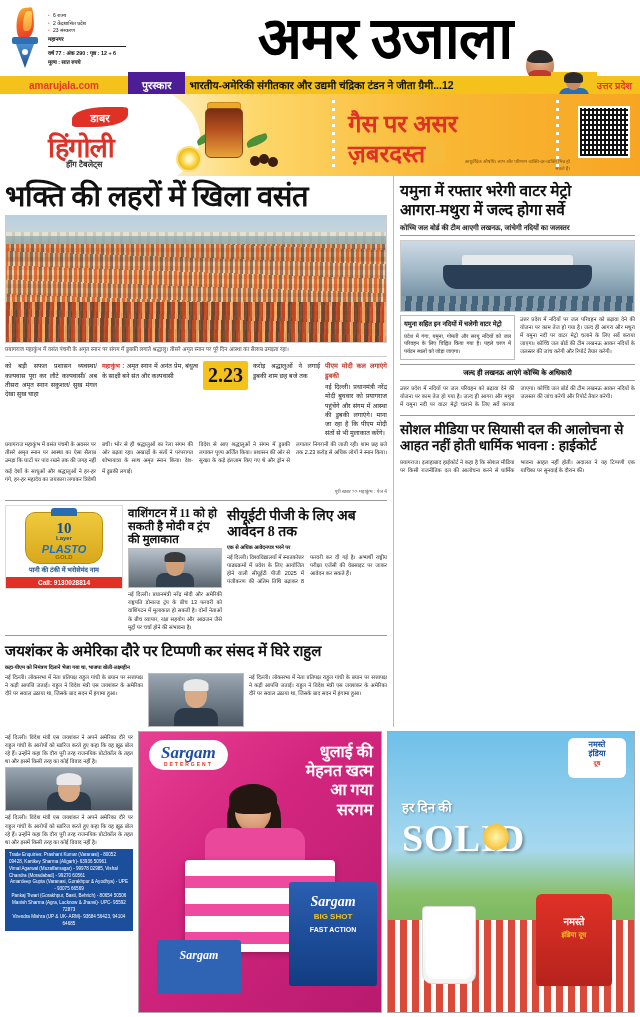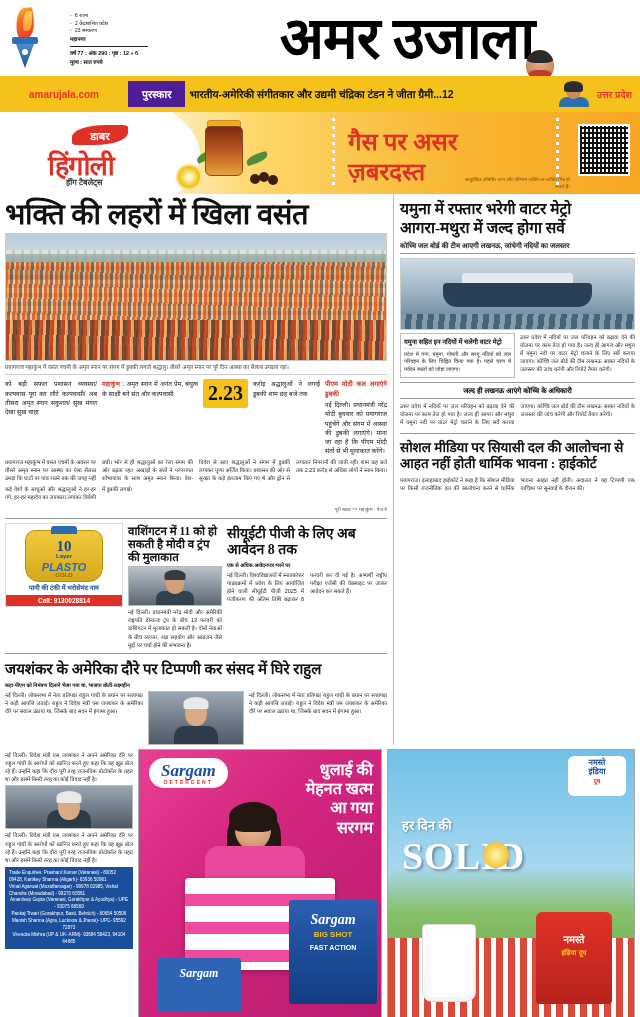--- a/index.html
+++ b/index.html
@@ -6,21 +6,21 @@
   body {
     width: 640px; height: 1017px;
     font-family: "Liberation Sans", sans-serif;
     background: #ffffff;
     overflow: hidden;
     position: relative;
   }
   .page { width: 640px; height: 1017px; position: relative; background:#fff; }
 
   
-  .masthead { height: 76px; display: flex; align-items: center; padding: 2px 6px 0 6px; position: relative; gap: 22px; }
+  .masthead { height: 76px; display: flex; align-items: center; padding: 2px 6px 0 6px; position: relative; }
   .logo-wrap { width: 38px; display:flex; align-items:center; justify-content:center; }
   .flame { position: relative; width: 30px; height: 62px; }
   .flame .fire {
     position:absolute; left:6px; top:0; width:18px; height:30px;
     background: linear-gradient(160deg,#f7b733 0%, #f26522 45%, #e8372a 100%);
     border-radius: 60% 10% 55% 20% / 80% 20% 60% 30%;
     transform: rotate(-6deg);
   }
   .flame .fire2 {
     position:absolute; left:13px; top:3px; width:9px; height:20px;
@@ -53,21 +53,21 @@
   .mast-right .samvat { font-size:5px; color:#555; margin-top:1px;}
   .anchor-face {
     position:absolute; right:86px; bottom:-4px; width:28px; height:30px; border-radius:50% 50% 45% 45%;
     background: radial-gradient(circle at 50% 35%, #e8b394 0%, #c98a63 60%, #8d5b3c 100%);
     overflow:hidden;
   }
   .anchor-face:before { content:""; position:absolute; left:0; top:0; width:28px; height:13px; background:#2b2b2b; border-radius:50% 50% 35% 35%; }
   .anchor-face:after { content:""; position:absolute; left:2px; top:20px; width:24px; height:12px; background:#c0392b; border-radius:40% 40% 0 0; }
 
   
-  .teaser { height:36px; background:#f4c21b; display:flex; align-items:center; position:relative; }
+  .teaser { height:18px; background:#f4c21b; display:flex; align-items:center; position:relative; }
   .teaser .site { width:128px; text-align:center; color:#e8372a; font-weight:bold; font-size:10px; }
   .teaser .tag { background:#4c1d95; color:#fff; font-weight:bold; font-size:10.5px; padding:4px 14px; height:26px; display:flex; align-items:center; }
   .teaser .tline { flex:1; text-align:left; font-weight:bold; font-size:10.5px; color:#111; padding-left:4px; }
   .teaser .state { color:#e8372a; font-weight:bold; font-size:9.5px; padding-right:8px; }
   .teaser .tperson { width:46px; height:26px; position:relative; overflow:hidden; background:#f4c21b; }
   .teaser .tperson .head { position:absolute; left:15px; top:2px; width:15px; height:16px; border-radius:50%; background:#c98a63; }
   .teaser .tperson .hair { position:absolute; left:13px; top:0px; width:19px; height:11px; border-radius:50% 50% 20% 20%; background:#2b2b2b; }
   .teaser .tperson .body { position:absolute; left:8px; top:16px; width:30px; height:12px; border-radius:8px 8px 0 0; background:#2a6fb0; }
 
   

